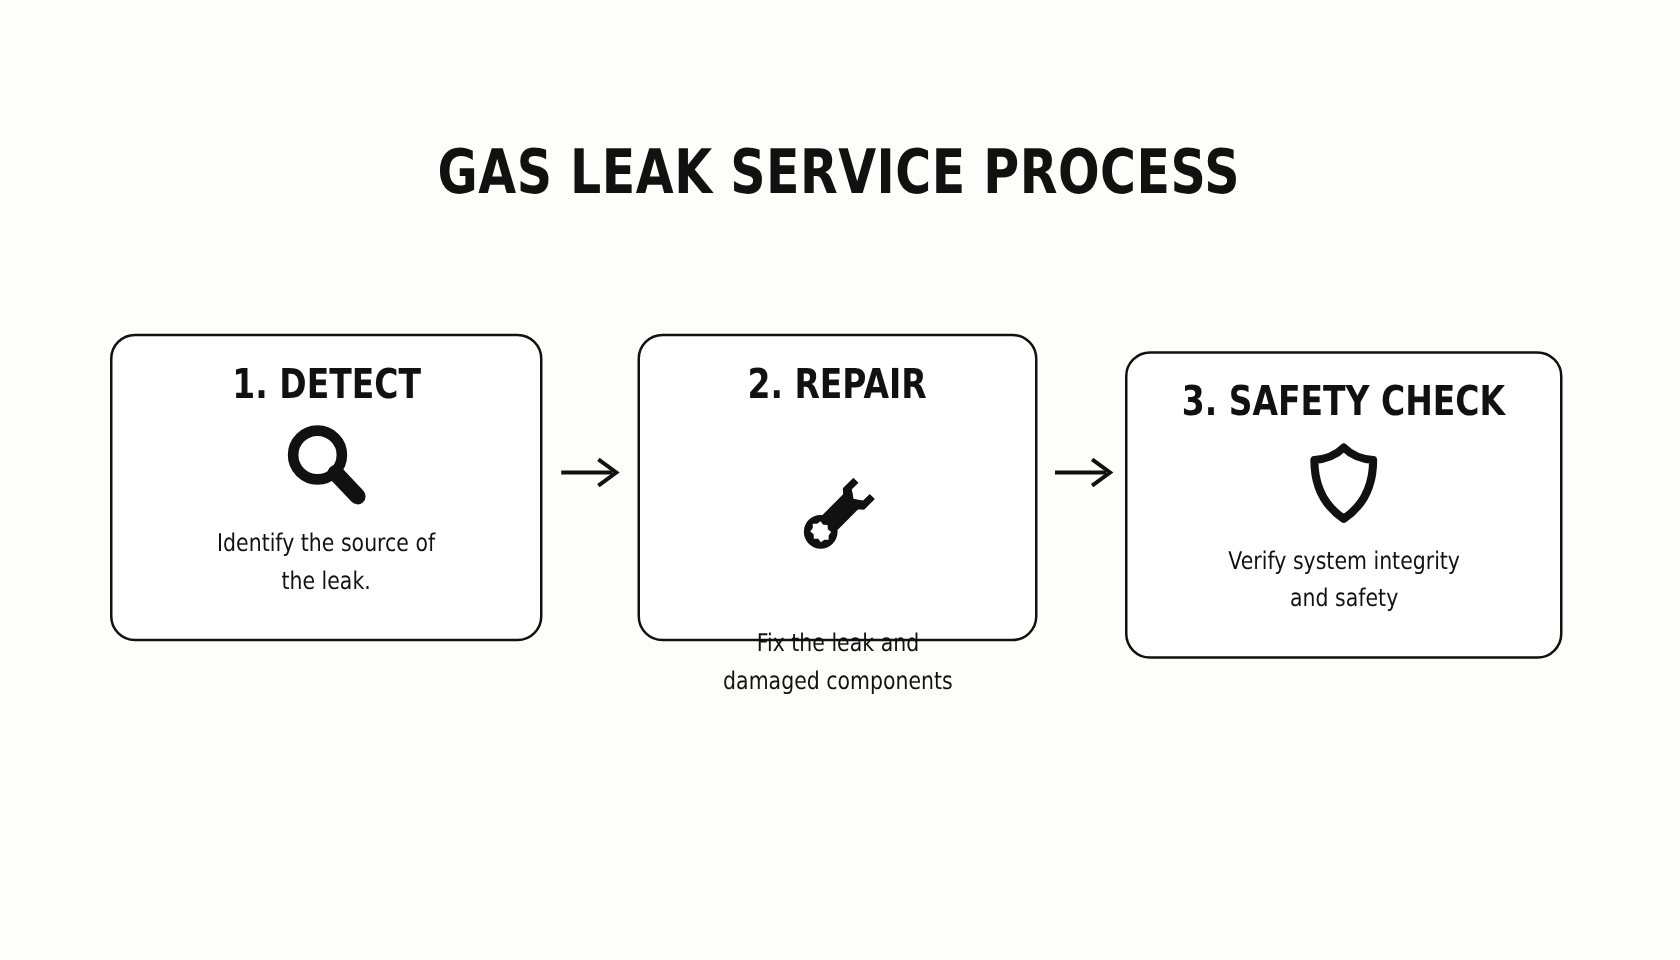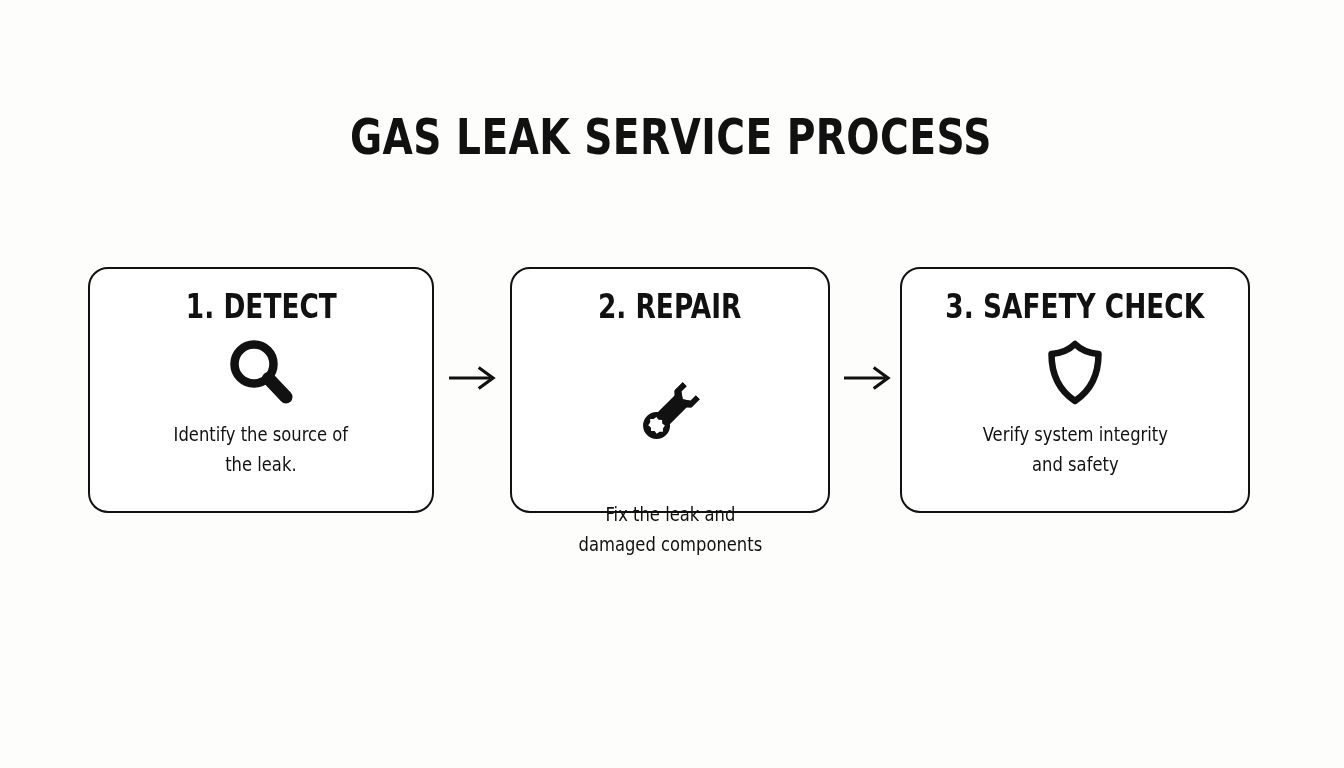--- a/index.html
+++ b/index.html
@@ -55,21 +55,21 @@
     box-sizing: border-box;
     border: 2.5px solid #111111;
     border-radius: 20px;
     background: #ffffff;
     display: flex;
     flex-direction: column;
     align-items: center;
   }
   .card-1 { left: 0px;   width: 346px; }
   .card-2 { left: 422px; width: 320px; gap: 40px; }
-  .card-3 { left: 812px; width: 350px; }
+  .card-3 { left: 812px; width: 350px; margin-top: 14px; }
 
   .step-heading {
     font-family: "DejaVu Sans", sans-serif;
     font-weight: bold;
     font-size: 33px;
     line-height: 38px;
     color: #111111;
     margin-top: 19px;
     transform: scaleX(0.80);
     white-space: nowrap;

